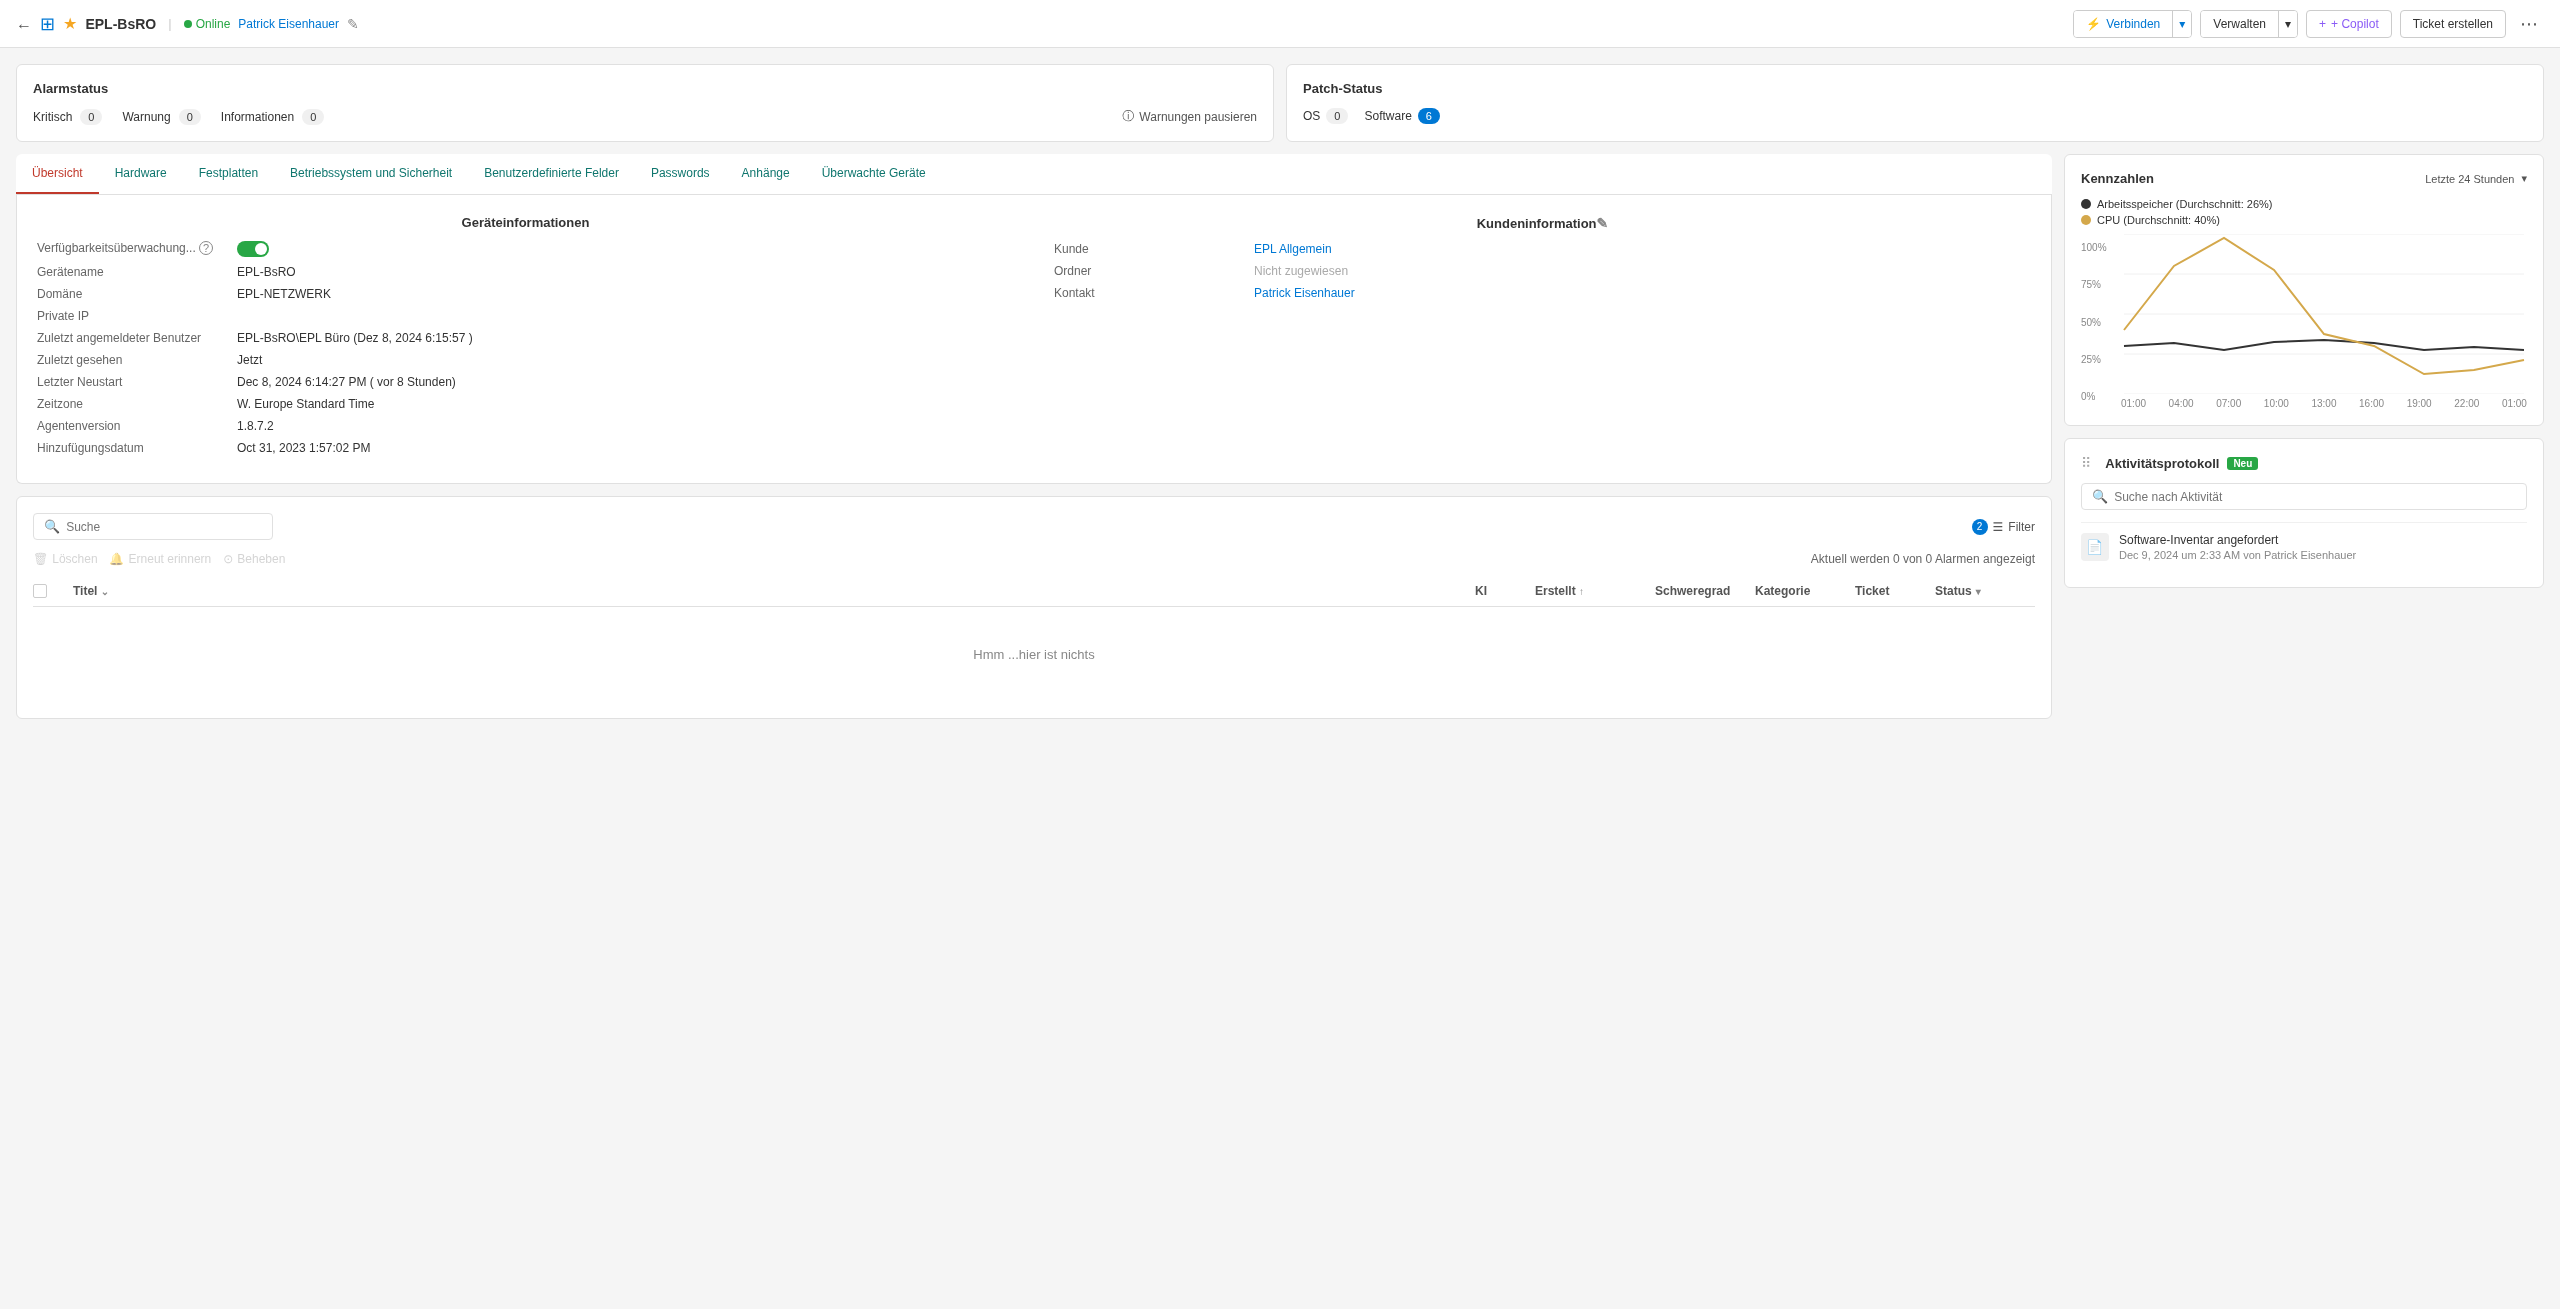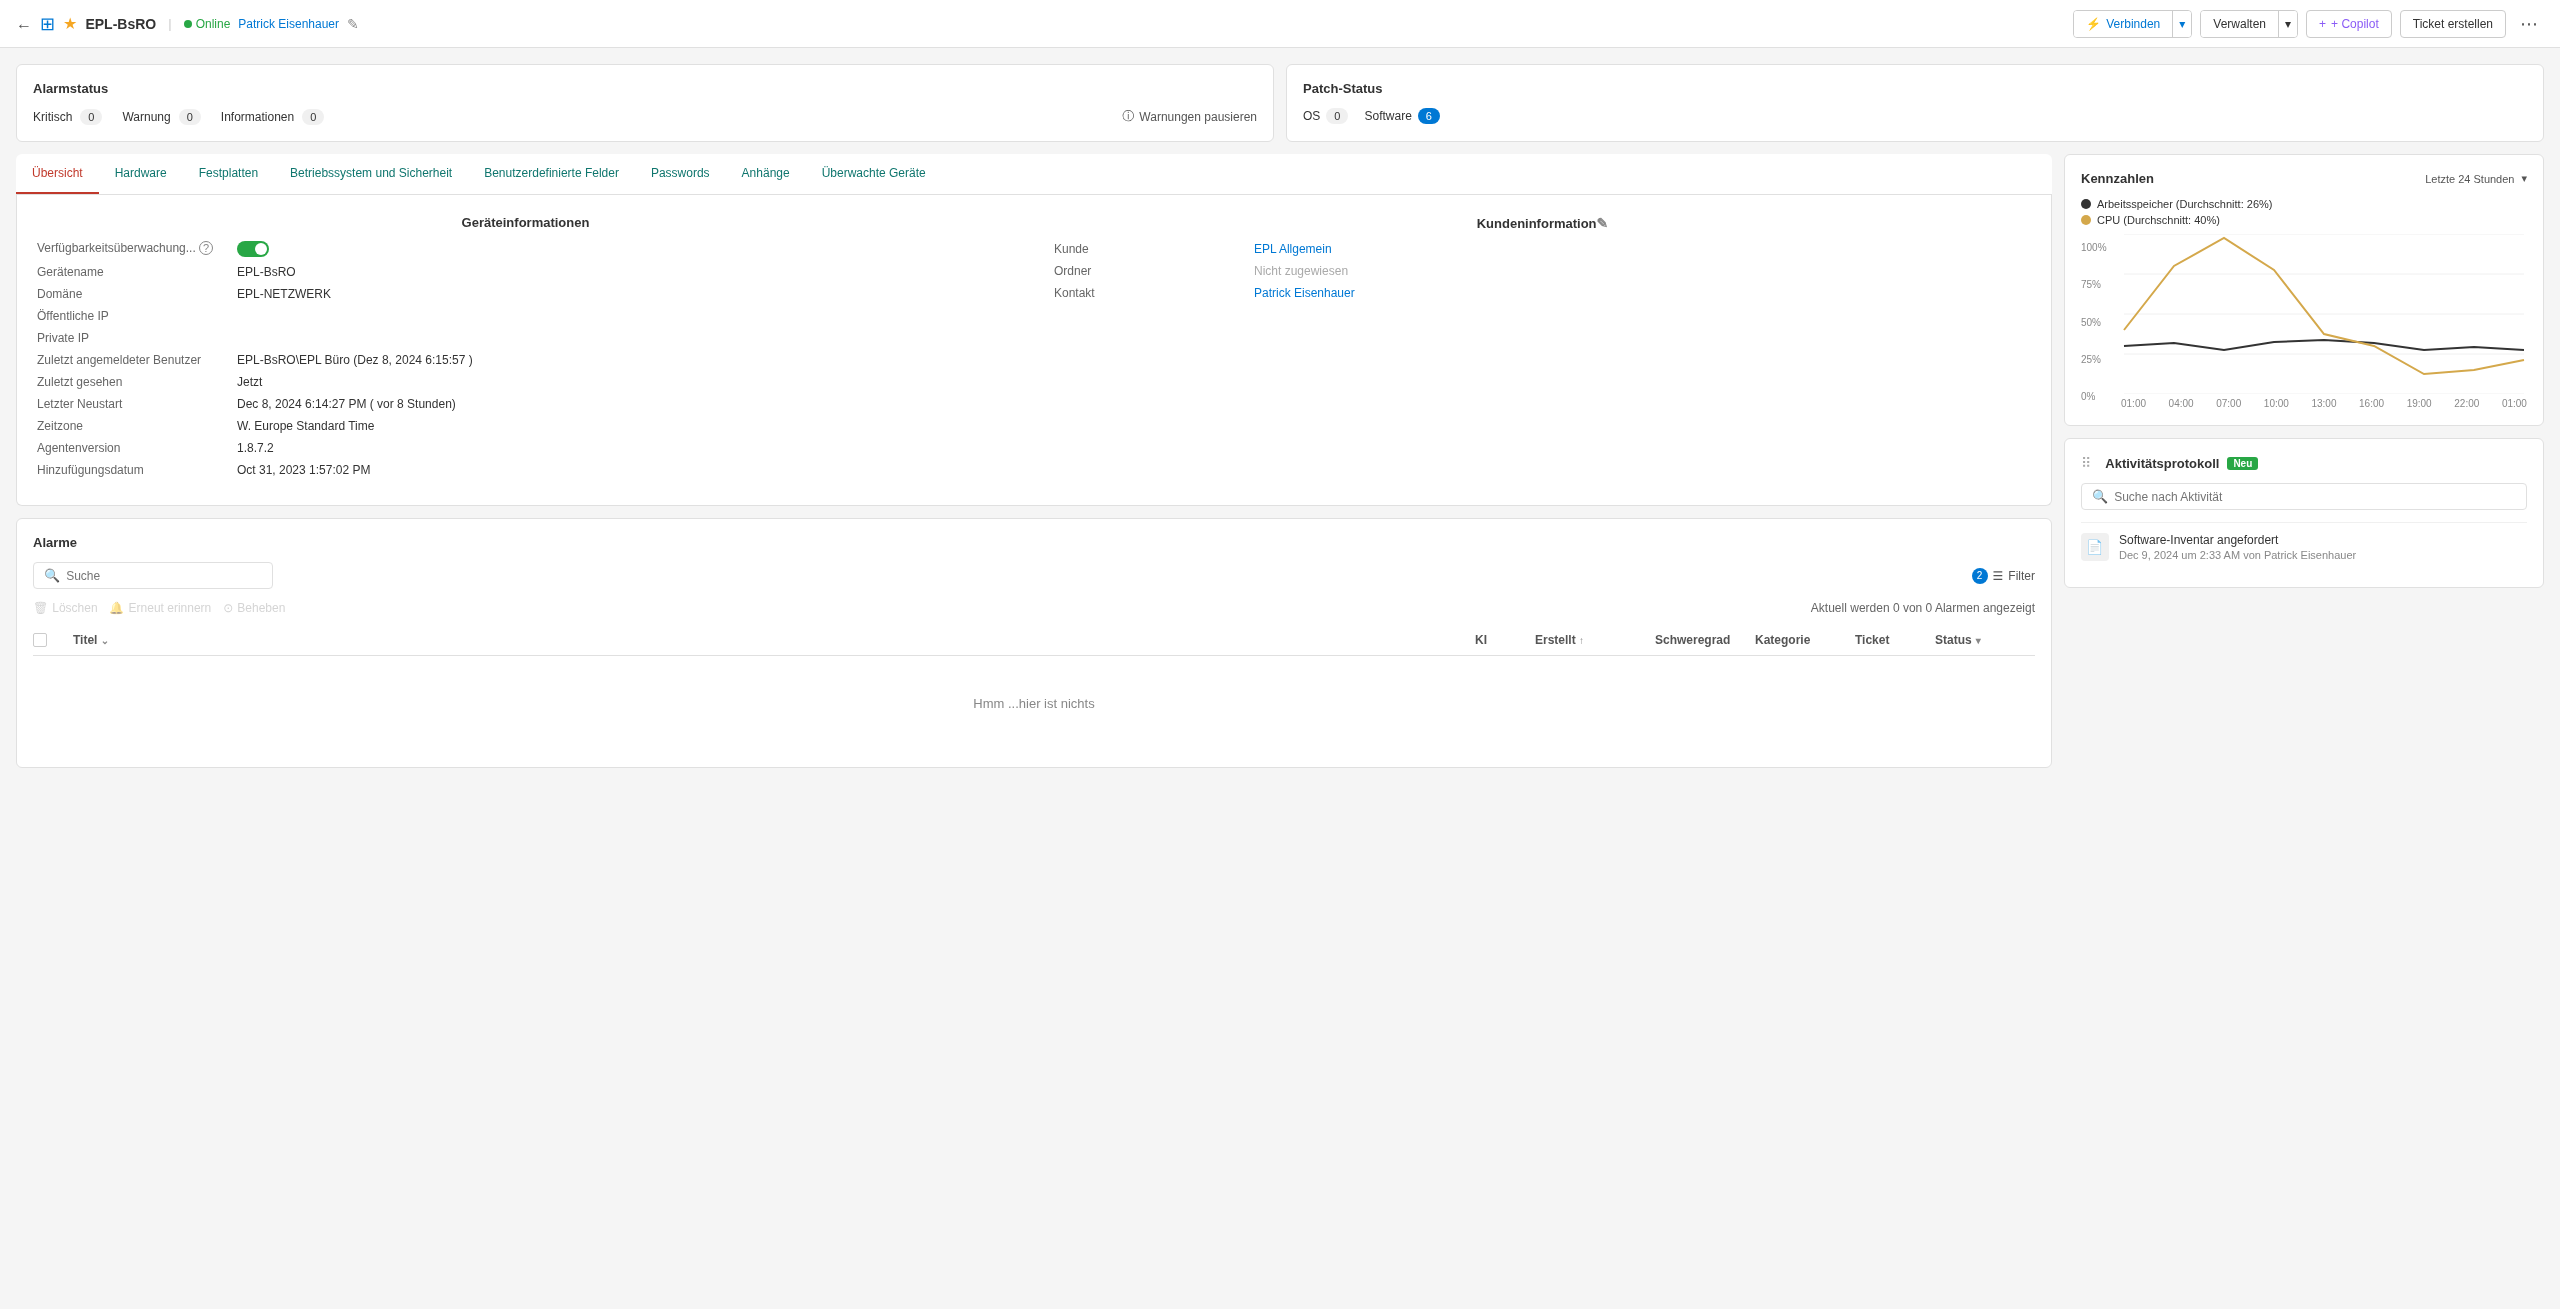--- a/index.html
+++ b/index.html
@@ -243,24 +243,20 @@
             </div>
             <div class="info-row">
               <span class="info-label">Gerätename</span>
               <span class="info-value">EPL-BsRO</span>
             </div>
             <div class="info-row">
               <span class="info-label">Domäne</span>
               <span class="info-value">EPL-NETZWERK</span>
             </div>
             <div class="info-row">
-              <span class="info-label">Öffentliche IP</span>
-              <span class="info-value"></span>
-            </div>
-            <div class="info-row">
               <span class="info-label">Private IP</span>
               <span class="info-value"></span>
             </div>
             <div class="info-row">
               <span class="info-label">Zuletzt angemeldeter Benutzer</span>
               <span class="info-value">EPL-BsRO\EPL Büro (Dez 8, 2024 6:15:57 )</span>
             </div>
             <div class="info-row">
               <span class="info-label">Zuletzt gesehen</span>
               <span class="info-value">Jetzt</span>
@@ -298,21 +294,20 @@
             </div>
             <div class="info-row">
               <span class="info-label">Kontakt</span>
               <a class="info-value-link">Patrick Eisenhauer</a>
             </div>
           </div>
         </div>
       </div>
 
       <div class="alarme-section">
-        <div class="alarme-header">Alarme</div>
         <div class="search-filter-row">
           <div class="search-box">
             <span>🔍</span>
             <input type="text" placeholder="Suche" style="">
           </div>
           <div class="filter-btn" style="margin-left: auto;">
             <span class="filter-badge">2</span>
             <span>☰</span>
             <span>Filter</span>
           </div>

